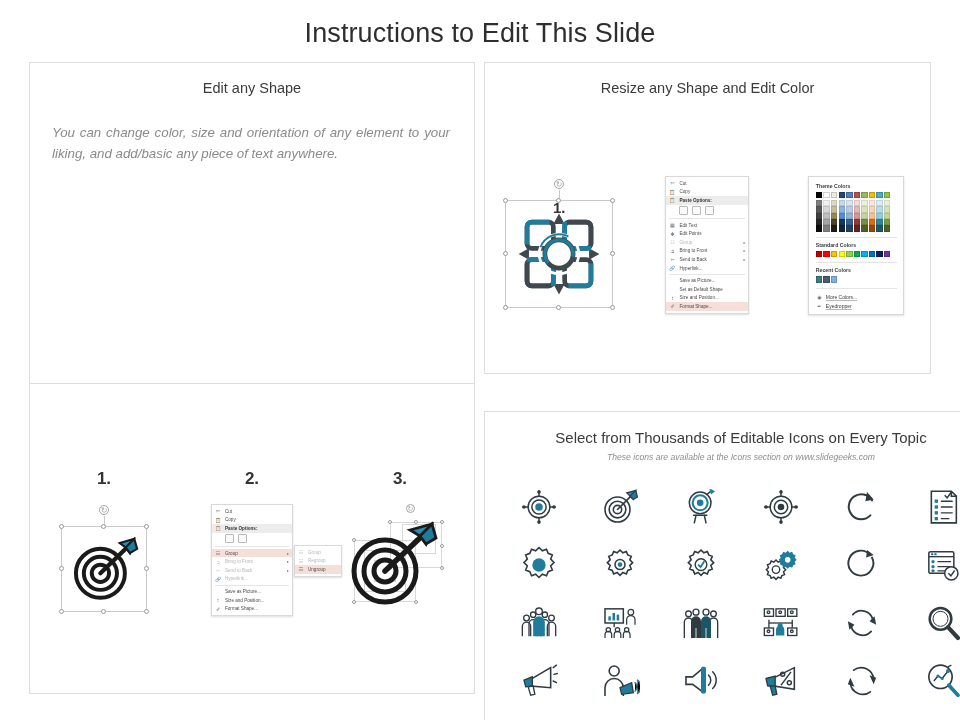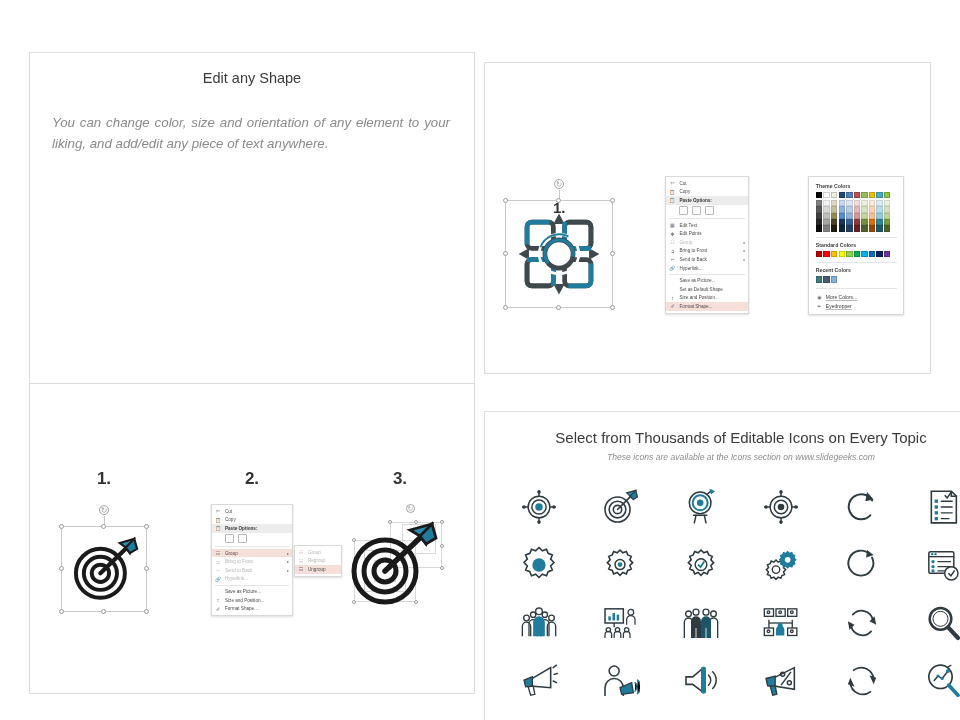--- a/index.html
+++ b/index.html
@@ -20,21 +20,21 @@
     font-size: 27px; font-weight: 400; color: #2e2e2e;
     letter-spacing: .1px;
   }
 
   
   .panel {
     position: absolute;
     border: 1px solid #dcdddf;
     background: #ffffff;
   }
-  #panel-tl { left: 29px;  top: 52px;  width: 446px; height: 336px; }
+  #panel-tl { left: 29px;  top: 62px;  width: 446px; height: 336px; }
   #panel-tr { left: 484px; top: 62px;  width: 447px; height: 312px; }
   #panel-bl { left: 29px;  top: 383px; width: 446px; height: 311px; }
   #panel-br { left: 484px; top: 383px; width: 514px; height: 311px; margin-top: 28px; }
 
   .panel-title {
     text-align: center;
     font-size: 14.5px;
     color: #3b3b3b;
     margin-top: 17px;
     font-weight: 400;
@@ -182,29 +182,31 @@
     align-items: center; justify-items: center;
   }
   .icon-cell { width: 40px; height: 40px; display: flex; align-items: center; justify-content: center; }
   .icon-cell svg { width: 100%; height: 100%; display: block; }
 </style>
 </head>
 <body>
 
 <div id="slide">
 
+  <div class="slide-title">Instructions to Edit This Slide</div>
 
   <div class="panel" id="panel-tl">
     <div class="panel-title">Edit any Shape</div>
     <div class="para-wrap">
-      <p class="para">You can change color, size and orientation of any element to your liking, and add/edit any piece of text anywhere.</p>
+      <p class="para">You can change color, size and orientation of any element to your liking, and add/basic any piece of text anywhere.</p>
     </div>
   </div>
 
   <div class="panel" id="panel-tr">
+    <div class="panel-title">Resize any Shape and Edit Color</div>
 
     <div class="num-row">
       <div class="num-cell">1.</div>
       <div class="num-cell">2.</div>
       <div class="num-cell">3.</div>
     </div>
 
     <div class="art-row" style="top:113px;">
 
       <div class="art-cell">

